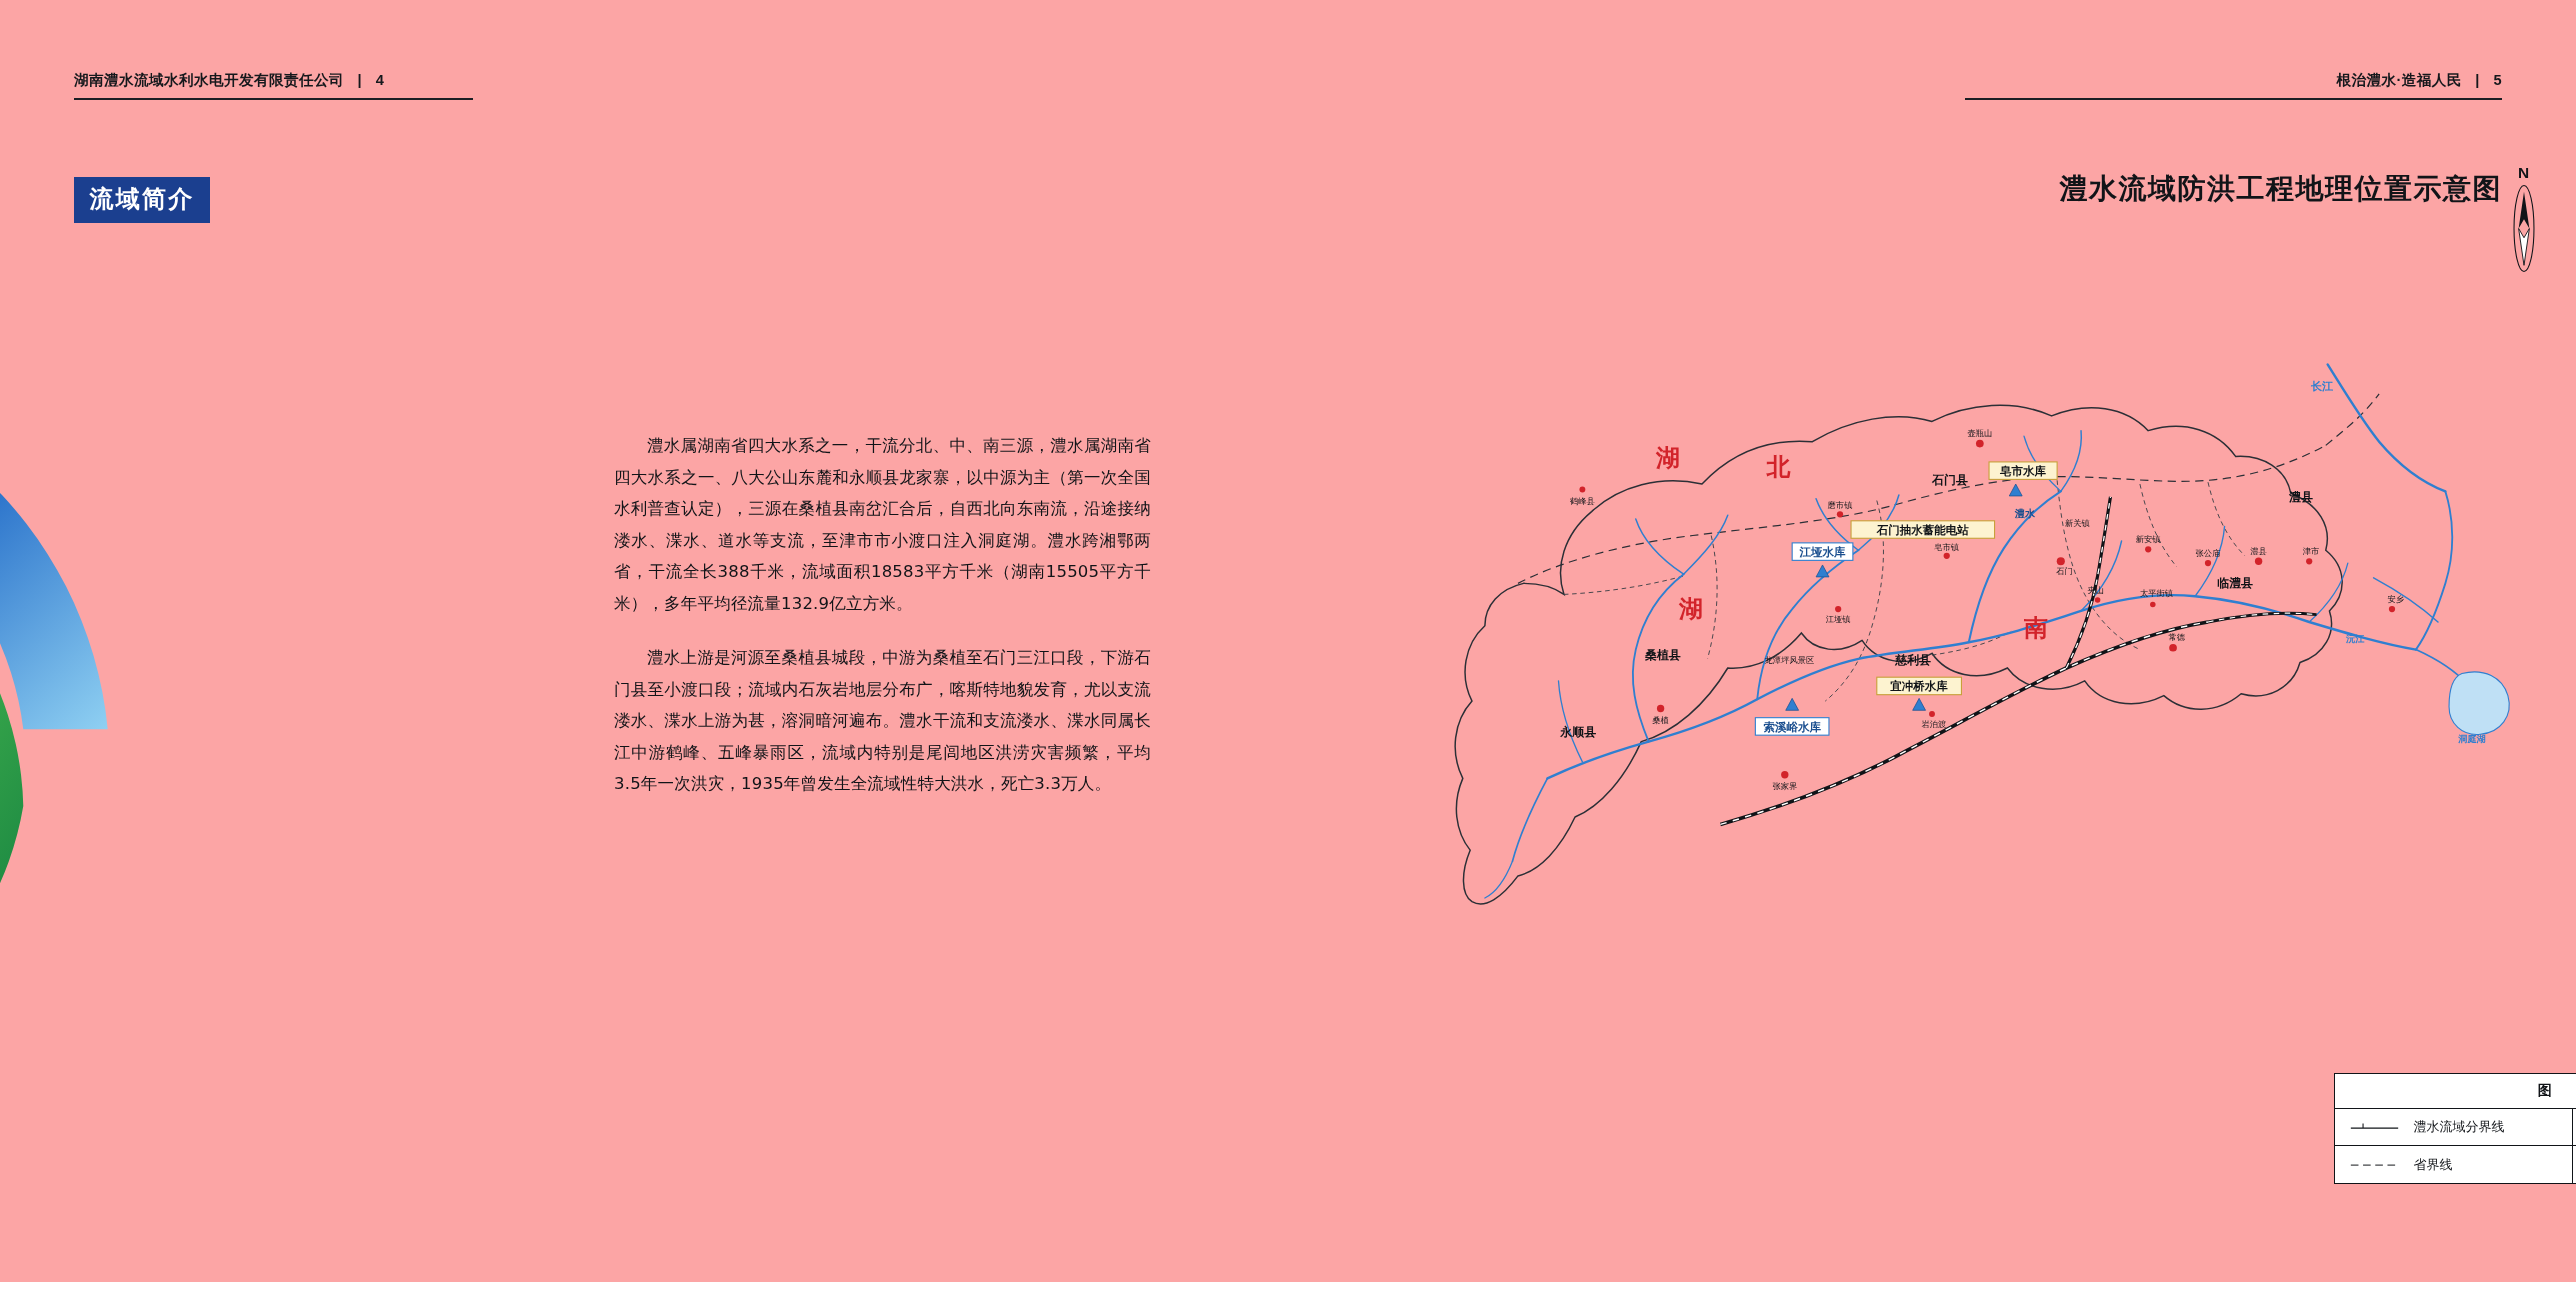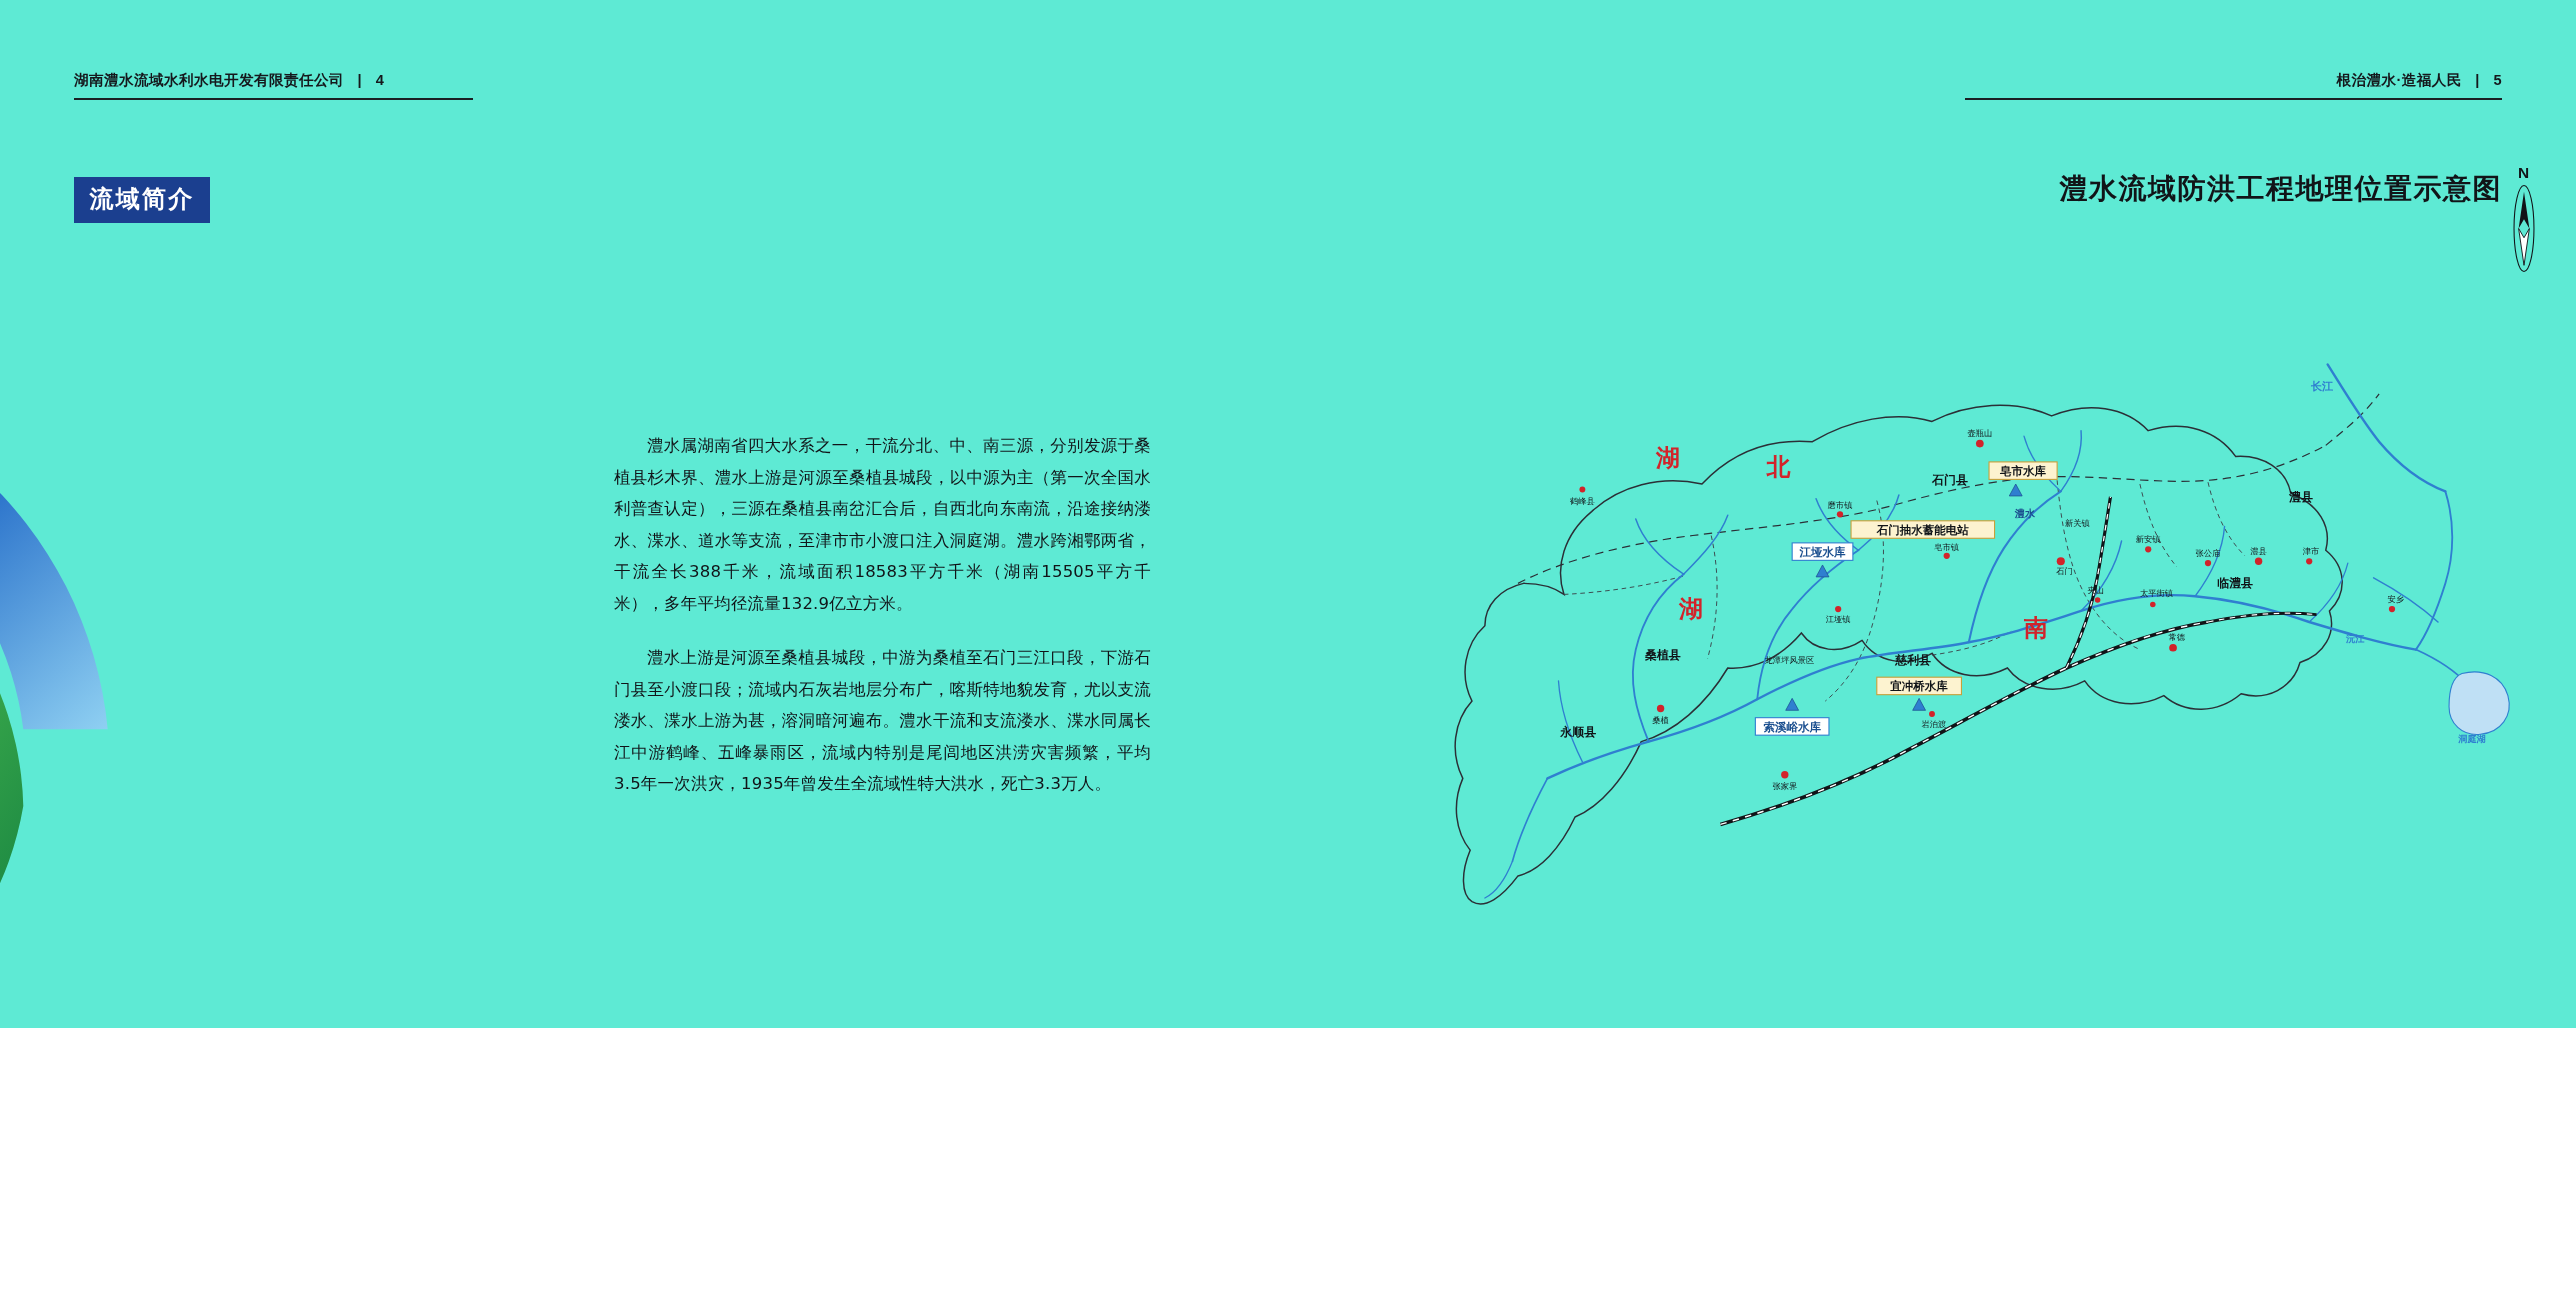--- a/index.html
+++ b/index.html
@@ -15,22 +15,22 @@
     overflow: hidden;
   }
   .spread {
     position: absolute;
     inset: 0;
     display: flex;
   }
   .page {
     position: relative;
     width: 1288px;
-    height: 1028px;
-    background: #5eead4;
+    height: 1282px;
+    background: #fca5a5;
     overflow: hidden;
   }
   .page.right { width: 1288px; }
 
   
   .runhead {
     position: absolute;
     top: 71px;
     font-size: 14.6px;
     color: #15181c;
@@ -209,21 +209,21 @@
       </defs>
 
       <path d="M -60,-40 A 520,520 0 0 1 470,430 L 360,430 A 410,410 0 0 0 -60,70 Z" fill="url(#gBlue)"></path>
 
       <path d="M -60,120 A 420,420 0 0 1 360,530 A 420,420 0 0 1 -60,880 L -60,770 A 310,310 0 0 0 250,530 A 310,310 0 0 0 -60,230 Z" fill="url(#gGreen)"></path>
 
       <path d="M -60,320 A 230,230 0 0 1 165,545 A 230,230 0 0 1 -60,775 L -60,690 A 145,145 0 0 0 80,545 A 145,145 0 0 0 -60,405 Z" fill="url(#gBlue2)"></path>
     </svg>
 
     <div class="body-col">
-      <p>澧水属湖南省四大水系之一，干流分北、中、南三源，分别发源于桑植县杉木界、澧水上游是河源至桑植县城段，以中源为主（第一次全国水利普查认定），三源在桑植县南岔汇合后，自西北向东南流，沿途接纳溇水、渫水、道水等支流，至津市市小渡口注入洞庭湖。澧水跨湘鄂两省，干流全长388千米，流域面积18583平方千米（湖南15505平方千米），多年平均径流量132.9亿立方米。</p>
+      <p>澧水属湖南省四大水系之一，干流分北、中、南三源，澧水属湖南省四大水系之一、八大公山东麓和永顺县龙家寨，以中源为主（第一次全国水利普查认定），三源在桑植县南岔汇合后，自西北向东南流，沿途接纳溇水、渫水、道水等支流，至津市市小渡口注入洞庭湖。澧水跨湘鄂两省，干流全长388千米，流域面积18583平方千米（湖南15505平方千米），多年平均径流量132.9亿立方米。</p>
       <p>澧水上游是河源至桑植县城段，中游为桑植至石门三江口段，下游石门县至小渡口段；流域内石灰岩地层分布广，喀斯特地貌发育，尤以支流溇水、渫水上游为甚，溶洞暗河遍布。澧水干流和支流溇水、渫水同属长江中游鹤峰、五峰暴雨区，流域内特别是尾闾地区洪涝灾害频繁，平均3.5年一次洪灾，1935年曾发生全流域性特大洪水，死亡3.3万人。</p>
     </div>
   </div>
 
   <div class="page right">
 
     <div class="runhead right">
       <span>根治澧水·造福人民</span>
       <span class="sep">|</span>
       <span class="pg">5</span>

